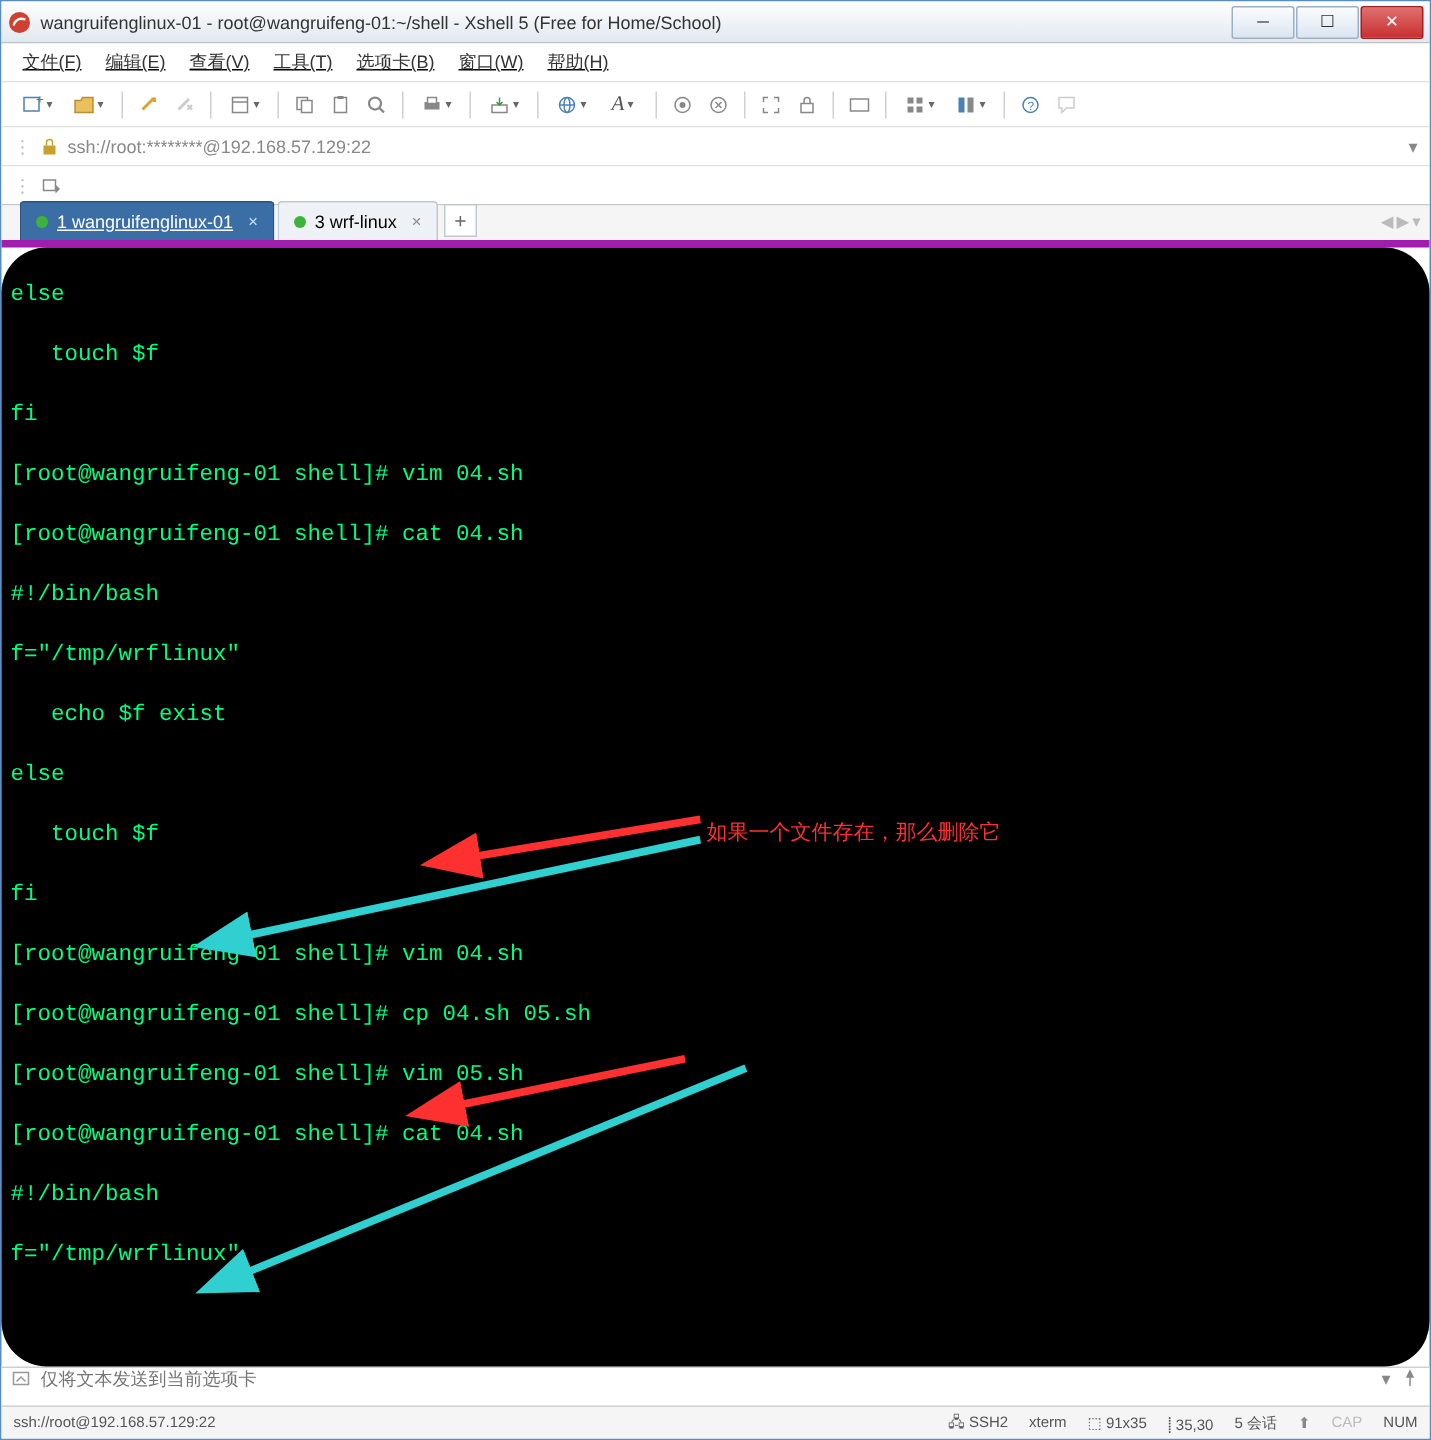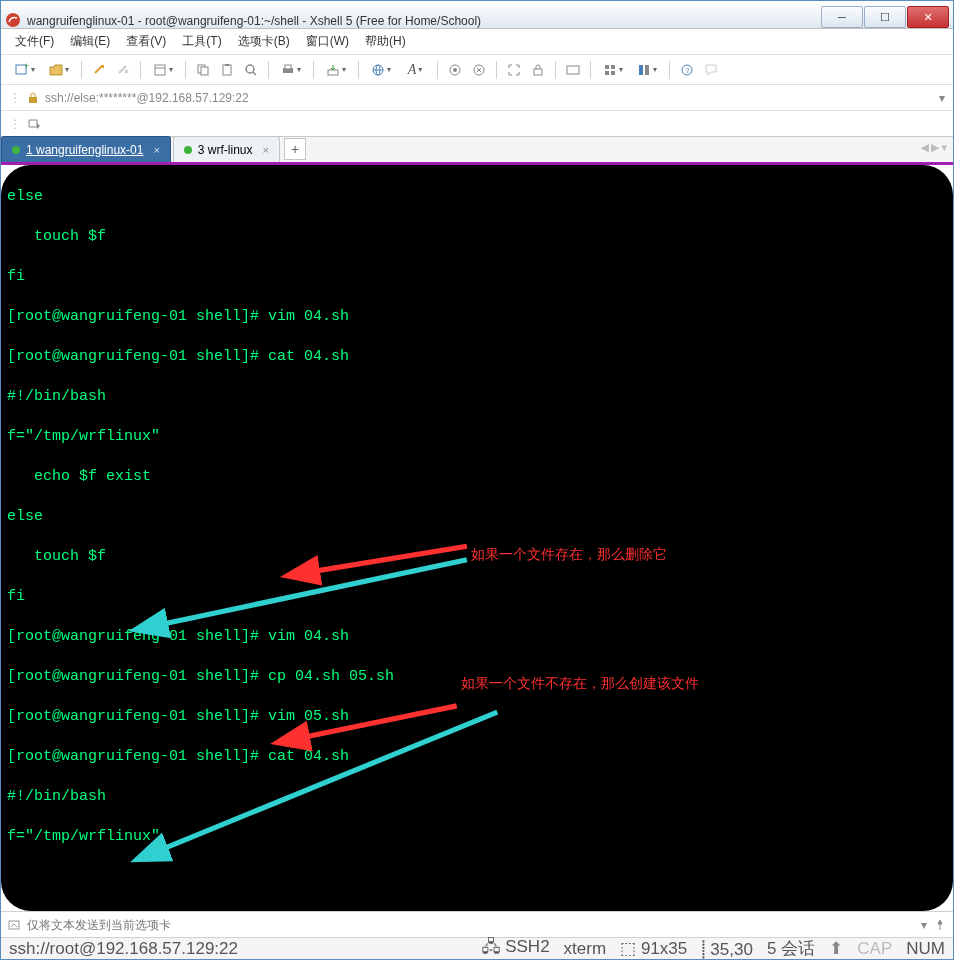--- a/index.html
+++ b/index.html
@@ -1,60 +1,60 @@
 <!DOCTYPE html>
 <html><head>
 <meta charset="utf-8">
 <style>
 * { margin: 0; padding: 0; box-sizing: border-box; }
 body { font-family: "Microsoft YaHei", Tahoma, sans-serif; font-size: 12px; background: #f0f0f0; width: 954px; height: 960px; overflow: hidden; position: relative; }
 
 .window { width: 954px; height: 960px; border: 1px solid #5a8cc0; background: #fff; display: flex; flex-direction: column; }
-.titlebar { height: 28px; background: linear-gradient(#ffffff, #e0e8f0); display: flex; align-items: flex-end; padding: 0 4px; border-bottom: 1px solid #c0c0c0; }
+.titlebar { height: 28px; background: linear-gradient(#ffffff, #e0e8f0); display: flex; align-items: center; padding: 0 4px; border-bottom: 1px solid #c0c0c0; }
 .titlebar .appicon { width: 16px; height: 16px; margin-right: 6px; }
 .titlebar .title { flex: 1; color: #333; font-size: 12px; }
 .winbtns { display: flex; gap: 1px; }
 .winbtn { width: 42px; height: 22px; display: flex; align-items: center; justify-content: center; background: linear-gradient(#fafcfe,#dbe5ef); border: 1px solid #9bb0c8; border-radius: 2px; font-size: 11px; color: #333; }
 .winbtn.close { background: linear-gradient(#e07070,#c83030); color: #fff; border-color: #a02020; }
 
-.menubar { height: 26px; background: #fff; display: flex; align-items: center; padding: 0 8px; gap: 4px; border-bottom: 1px solid #e0e0e0; }
+.menubar { height: 26px; background: #fff; display: flex; align-items: center; padding: 0 8px; gap: 4px; border-bottom: 1px solid #e0e0e0; text-decoration: underline; }
 .menubar span { padding: 3px 6px; color: #333; }
 
 .toolbar { height: 30px; background: #fff; display: flex; align-items: center; padding: 0 8px; gap: 2px; border-bottom: 1px solid #e0e0e0; }
 .tbbtn { width: 22px; height: 22px; display: flex; align-items: center; justify-content: center; color: #555; border-radius: 2px; }
 .tbbtn.dd::after { content: "▾"; font-size: 8px; margin-left: 2px; color: #666; }
 .tbbtn.dd { width: 32px; }
 .tsep { width: 1px; height: 18px; background: #d0d0d0; margin: 0 4px; }
 
 .addrbar { height: 26px; background: #fff; display: flex; align-items: center; padding: 0 8px; color: #888; border-bottom: 1px solid #e0e0e0; gap: 6px; }
 .lockicon { width: 12px; height: 12px; }
 
 .hintbar { height: 26px; background: #fff; display: flex; align-items: center; padding: 0 8px; color: #888; border-bottom: 1px solid #c8c8c8; gap: 6px; }
 
-.tabbar { height: 28px; background: #f5f5f5; display: flex; align-items: flex-end; padding: 0 0; border-bottom: 3px solid #a21caf; position: relative; }
+.tabbar { height: 28px; background: #f5f5f5; display: flex; align-items: flex-end; padding: 0 12px; border-bottom: 5px solid #a21caf; position: relative; }
 .tab { height: 26px; padding: 0 10px; display: flex; align-items: center; gap: 6px; background: #eef2f6; border: 1px solid #c0c8d0; border-bottom: none; border-radius: 3px 3px 0 0; margin-right: 2px; font-size: 12px; }
 .tab.active { background: #3b6ea5; color: #fff; border-color: #2b5285; }
 .tab.active .tablabel { color: #fff; text-decoration: underline; }
 .tabdot { width: 8px; height: 8px; border-radius: 50%; }
 .tabdot.green { background: #3cb43c; }
 .tabclose { font-size: 11px; color: #888; margin-left: 4px; }
 .tab.active .tabclose { color: #cfe0f0; }
 .addtab { width: 22px; height: 22px; display: flex; align-items: center; justify-content: center; font-size: 14px; color: #666; border: 1px solid #c0c8d0; background: #fff; margin-left: 2px; margin-bottom: 2px; }
 .tabnav { position: absolute; right: 6px; top: 4px; display: flex; gap: 2px; color: #bbb; font-size: 11px; }
 
 .terminal { flex: 1; background: #000; color: #00ff7f; font-family: Consolas, "Courier New", monospace; font-size: 15px; line-height: 20px; padding: 2px 6px; white-space: pre; position: relative; overflow: hidden; border-radius: 30px; }
 .terminal .line { white-space: pre; }
 .anno { position: absolute; color: #ff3030; font-family: "Microsoft YaHei", sans-serif; font-size: 14px; }
 
 .svgoverlay { position: absolute; top: 0; left: 0; width: 100%; height: 100%; pointer-events: none; }
 
-.inputbar { height: 26px; background: #fff; display: flex; align-items: center; padding: 0 6px; border-top: 1px solid #d0d0d0; gap: 6px; }
+.inputbar { height: 26px; background: #fff; display: flex; align-items: flex-start; padding: 0 6px; border-top: 1px solid #d0d0d0; gap: 6px; }
 .inputbar input { flex: 1; border: none; outline: none; font-size: 12px; color: #888; }
 
-.statusbar { height: 22px; background: #f5f5f5; display: flex; align-items: center; padding: 0 8px; font-size: 17px; color: #555; border-top: 1px solid #d0d0d0; gap: 14px; }
+.statusbar { height: 22px; background: #f5f5f5; display: flex; align-items: center; padding: 0 8px; font-size: 10px; color: #555; border-top: 1px solid #d0d0d0; gap: 14px; }
 .statusbar .sp { flex: 1; }
 </style>
 </head>
 <body>
 
 <div class="window">
 
   <div class="titlebar">
     <svg class="appicon" viewBox="0 0 16 16">
         <circle cx="8" cy="8" r="7" fill="#d04030"></circle>
@@ -214,21 +214,21 @@
         </svg>
       </div>
   </div>
 
   <div class="addrbar">
     <span style="color:#bbb">⋮</span>
     <svg class="lockicon" viewBox="0 0 12 12">
         <rect x="2" y="5" width="8" height="6" fill="#c8a030"></rect>
         <path d="M4 5 L4 3 A2 2 0 0 1 8 3 L8 5" fill="none" stroke="#c8a030"></path>
       </svg>
-    <span>ssh://else:********@192.168.57.129:22</span>
+    <span>ssh://root:********@192.168.57.129:22</span>
     <span style="flex:1"></span>
     <span style="color:#888">▾</span>
   </div>
 
   <div class="hintbar">
     <span style="color:#bbb">⋮</span>
     <svg width="14" height="14" viewBox="0 0 14 14">
         <path d="M2 3 L10 3 L10 10 L2 10 Z" fill="none" stroke="#888"></path>
         <path d="M10 6 L13 9 L10 12" fill="#888"></path>
       </svg>
@@ -274,21 +274,20 @@
 
 
 
 
 
 
 
 
 
     <div class="anno" style="top:379px;left:470px">如果一个文件存在，那么删除它</div>
-    <div class="anno" style="top:508px;left:460px">如果一个文件不存在，那么创建该文件</div>
 
     <svg class="svgoverlay" viewBox="0 0 940 720" preserveAspectRatio="none">
       <defs>
         <marker id="ahr" markerWidth="10" markerHeight="10" refX="1" refY="3" orient="auto">
             <path d="M0 0 L8 3 L0 6 Z" fill="#ff3030"></path>
           </marker>
         <marker id="aht" markerWidth="10" markerHeight="10" refX="1" refY="3" orient="auto">
             <path d="M0 0 L8 3 L0 6 Z" fill="#30d0d0"></path>
           </marker>
       </defs>

